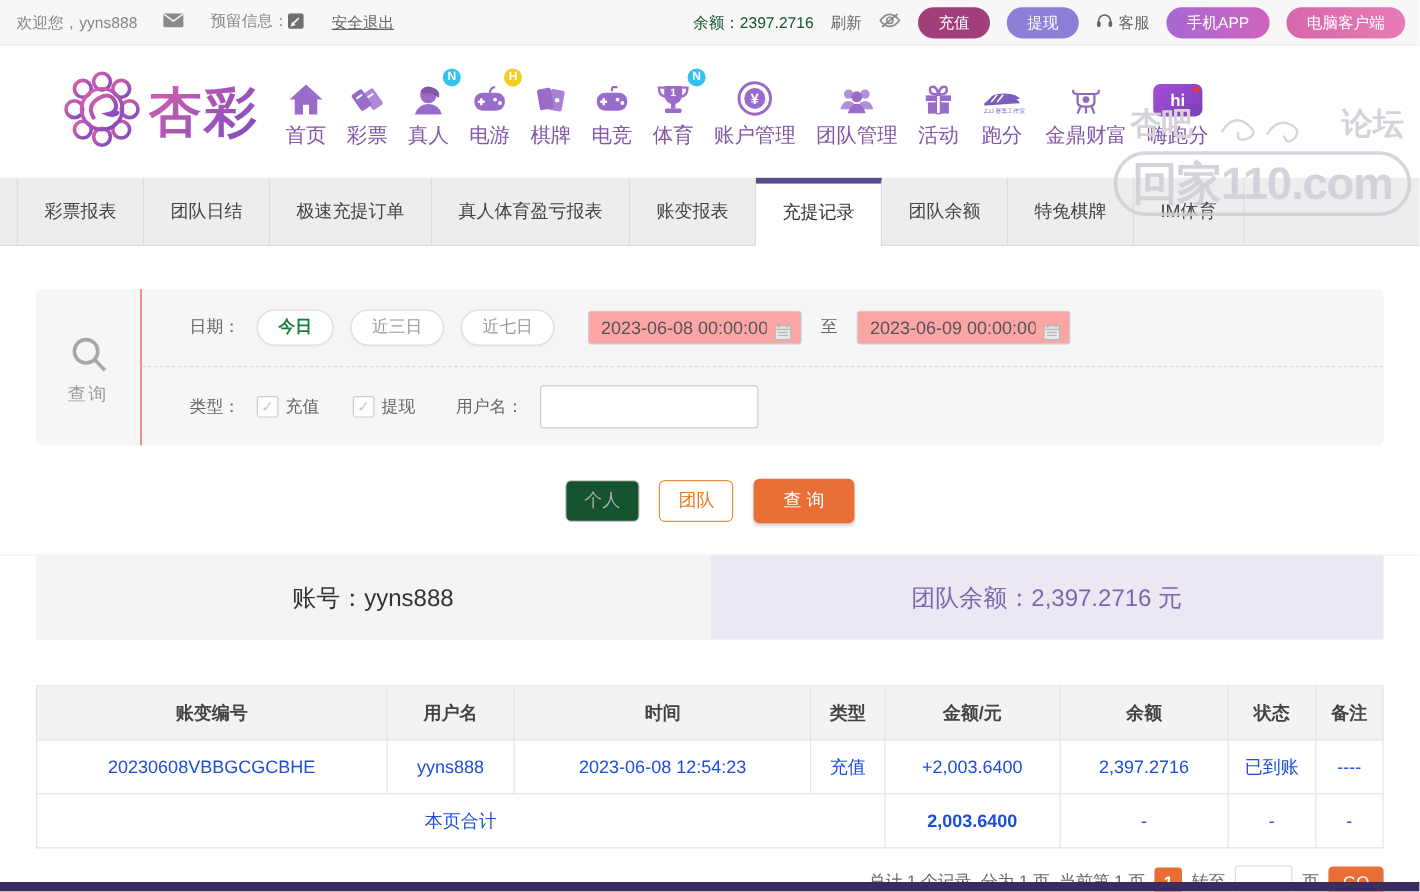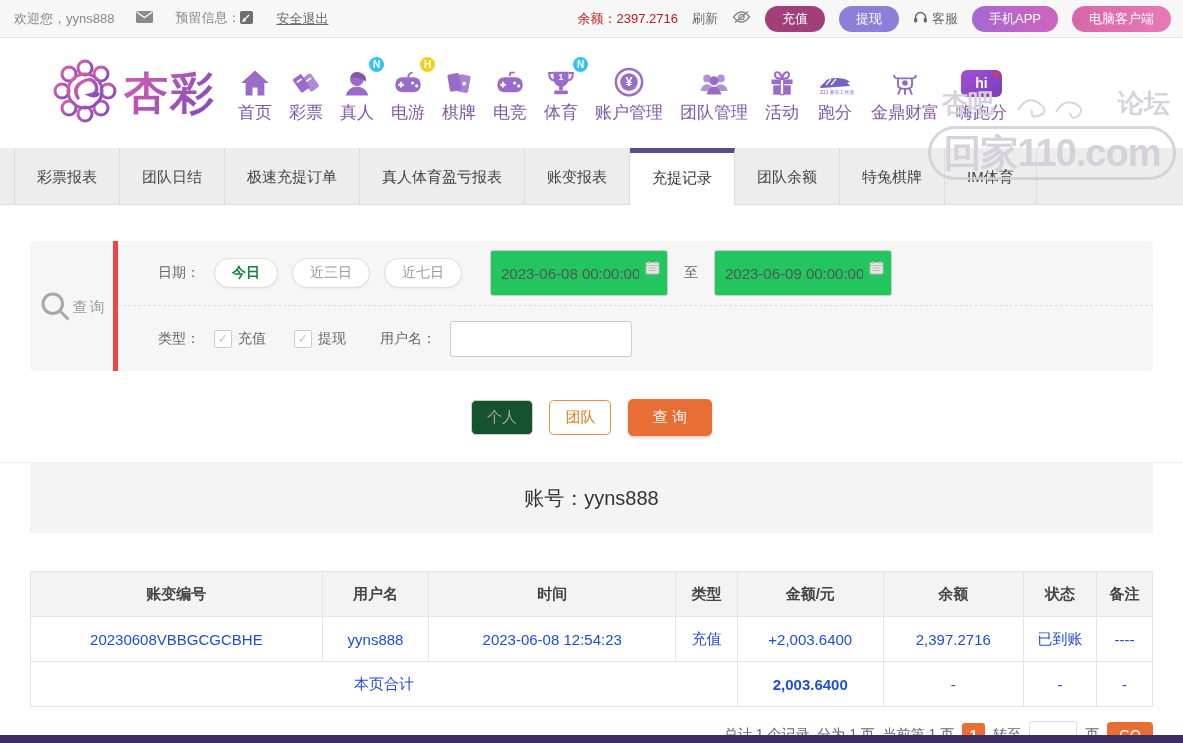--- a/index.html
+++ b/index.html
@@ -8,21 +8,21 @@
     font-family:"Liberation Sans","DejaVu Sans",sans-serif;
     background:#fff; position:relative; overflow:hidden; color:#555;
   }
   
   .topbar { height:38px; background:#f7f7f7; border-bottom:1px solid #e8e8e8;
     display:flex; align-items:center; justify-content:space-between; padding:0 12px 0 14px; font-size:13px; color:#888; }
   .tb-left,.tb-right { display:flex; align-items:center; }
   .tb-left > * { margin-right:22px; }
   .tb-right > * { margin-left:14px; }
   .tb-logout { color:#666; text-decoration:underline; cursor:pointer; }
-  .tb-balance { color:#b91c1c; }
+  .tb-balance { color:#14532d; }
   .tb-refresh { color:#666; cursor:pointer; }
   .tb-btn { border:none; color:#fff; font-size:13px; padding:4px 17px; border-radius:14px; cursor:pointer; font-family:inherit; }
   .btn-deposit { background:#a23f7b; }
   .btn-withdraw { background:#8d7ed8; }
   .btn-mobile { background:linear-gradient(90deg,#a568d2,#cf64be); }
   .btn-pc { background:linear-gradient(90deg,#d667a9,#e87bb6); }
   .svc { display:flex; align-items:center; color:#666; cursor:pointer; }
   .svc svg { margin-right:4px; }
   .editbox { display:inline-block; vertical-align:middle; }
   
@@ -51,32 +51,32 @@
     display:flex; align-items:center; justify-content:center; }
   .wm-url { font-size:38px; font-weight:bold; color:rgba(212,208,218,.95); letter-spacing:-1px; white-space:nowrap; }
   .wm-swirl { position:absolute; left:88px; top:8px; }
   
   .tabbar { height:57px; background:#ededed; border-bottom:1px solid #ddd; display:flex; padding-left:14px; }
   .tab { height:57px; line-height:57px; padding:0 22px; font-size:15px; color:#444; border-right:1px solid #dcdcdc; cursor:pointer; white-space:nowrap; }
   .tab:first-child { border-left:1px solid #dcdcdc; }
   .tab.active { background:#fff; border-top:5px solid #5e4a8e; line-height:50px; color:#333; border-right:1px solid #dcdcdc; }
   
   .filter-panel { margin:36px 30px 0; background:#f6f6f6; border-radius:4px; display:flex; min-height:130px; }
-  .f-left { width:88px; display:flex; flex-direction:row; align-items:center; justify-content:center; border-right:5px solid #ef4444; color:#9a9a9a; }
+  .f-left { width:88px; display:flex; flex-direction:column; align-items:center; justify-content:center; border-right:1px solid #ef4444; color:#9a9a9a; }
   .f-left span { font-size:15px; letter-spacing:2px; margin-top:2px; }
   .f-rows { flex:1; display:flex; flex-direction:column; }
   .f-row { display:flex; align-items:center; height:65px; padding-left:40px; }
   .f-row.r1 { border-bottom:1px dashed #ddd; }
   .f-label { font-size:14px; color:#666; margin-right:14px; }
   .pill { background:#fff; border:1px solid #e2ded6; border-radius:16px; padding:5px 17px; font-size:14px; color:#999;
     margin-right:14px; cursor:pointer; box-shadow:0 1px 2px rgba(0,0,0,.06); font-family:inherit; }
   .pill.active { color:#15803d; font-weight:bold; }
   .datebox { position:relative; margin-right:0; }
-  .datebox input { width:178px; height:46px; border:1px solid #ccc; border-radius:3px; padding:0 28px 0 10px;
-    font-size:15px; color:#555; font-family:inherit; background:#22c55e; }
+  .datebox input { width:178px; height:28px; border:1px solid #ccc; border-radius:3px; padding:0 28px 0 10px;
+    font-size:15px; color:#555; font-family:inherit; background:#fca5a5; }
   .datebox svg { position:absolute; right:8px; top:10px; }
   .zhi { margin:0 16px; color:#666; font-size:14px; }
   .cb { width:18px; height:18px; background:#fff; border:1px solid #ccc; border-radius:2px; display:inline-flex;
     align-items:center; justify-content:center; color:#c8c8c8; font-size:13px; margin-right:6px; cursor:pointer; }
   .cb-label { font-size:14px; color:#666; margin-right:28px; }
   .username-input { width:182px; height:36px; border:1px solid #ccc; border-radius:3px; padding:0 10px; font-size:15px; font-family:inherit; background:#fff; }
   
   .actions { margin-top:28px; text-align:center; }
   .abtn { font-family:inherit; font-size:15px; border-radius:5px; padding:7px 15px; cursor:pointer; margin:0 6px; }
   .abtn-personal { background:#14532d; border:1px solid #ccc; color:#aaa; }
@@ -394,20 +394,21 @@
   <div class="actions">
     <button class="abtn abtn-personal">个人</button>
     <button class="abtn abtn-team">团队</button>
     <button class="abtn abtn-query">查 询</button>
   </div>
 
   <div class="hr"></div>
 
   <div class="accountbar">
     <div class="acc-half acc-left">账号：yyns888</div>
+    <div class="acc-half acc-right">团队余额：2,397.2716 元</div>
   </div>
 
   <table class="rtable">
     <colgroup>
       <col style="width:26%">
         <col style="width:9.5%">
         <col style="width:22%">
         <col style="width:5.5%">
       <col style="width:13%">
         <col style="width:12.5%">

